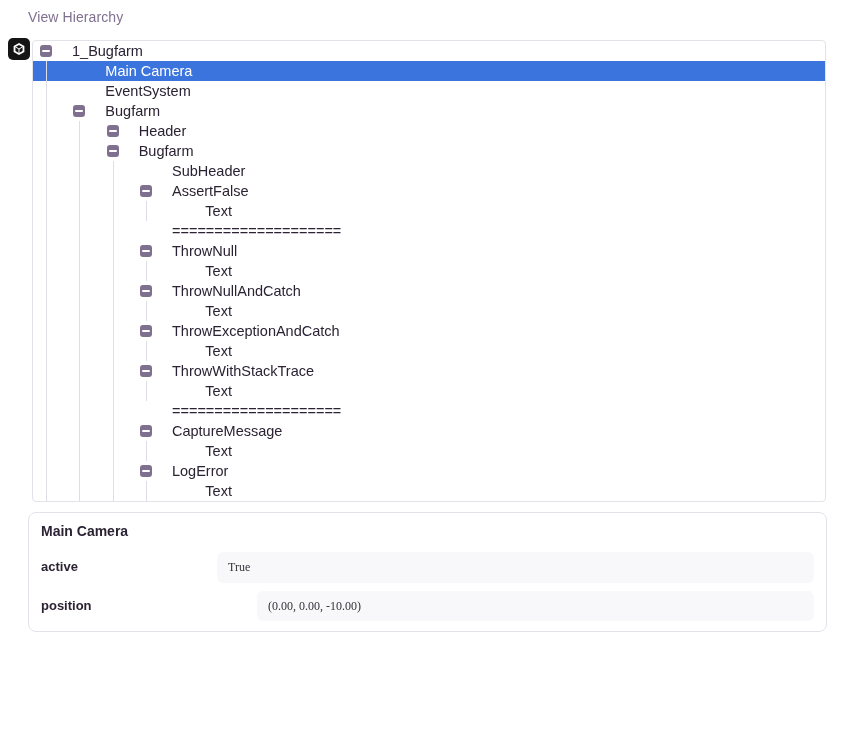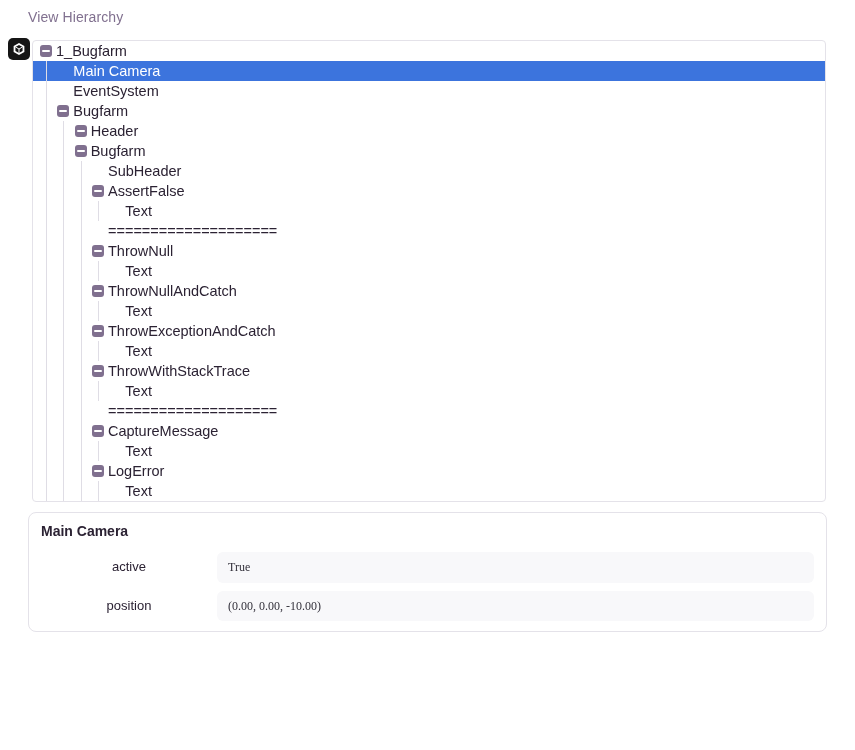--- a/index.html
+++ b/index.html
@@ -21,20 +21,21 @@
   }
   .tree-panel{
     margin-left:32px;width:792px;
     border:1px solid #e4e2e9;border-radius:4px;background:#fff;
     overflow:hidden;
   }
   .trow{
     display:flex;align-items:center;height:20px;
     padding-left:7px;font-size:14.5px;color:#2b2233;white-space:nowrap;
     cursor:default;
+    gap:16px;
   }
   .trow.selected{background:#3c74dd;color:#ffffff;}
   .gu{
     flex:0 0 17.33px;align-self:stretch;
     background:linear-gradient(to right,transparent 6px,#dfdde5 6px,#dfdde5 7px,transparent 7px);
   }
   .exp{
     flex:0 0 12px;height:12px;background:#80708F;border-radius:3px;
     position:relative;margin-right:4px;
   }
@@ -45,22 +46,22 @@
   .noexp{flex:0 0 12px;height:12px;margin-right:4px;}
   .tlabel{line-height:20px;}
 
   .details-panel{
     margin:10px 0 0 28px;width:773px;
     border:1px solid #e4e2e9;border-radius:8px;background:#fff;
     padding:10px 12px;
   }
   .details-title{font-size:14px;font-weight:700;color:#2b2233;margin-bottom:13px;}
   .drow{display:grid;grid-template-columns:176px 1fr;margin-bottom:8px;}
-  .drow:last-child{margin-bottom:0;}
-  .dlabel{font-size:13px;font-weight:400;color:#2b2233;padding-top:7px;text-align:center;}
+  .drow:last-child{margin-bottom:0;gap:40px;}
+  .dlabel{font-size:13px;font-weight:700;color:#2b2233;padding-top:7px;}
   .dvalue{
     background:#f8f8fa;border-radius:6px;padding:7px 11px;
     font-family:Liberation Serif, serif;
     font-size:12px;line-height:16.5px;color:#32303a;
     white-space:pre-wrap;
   }
 </style>
 </head>
 <body>
 

